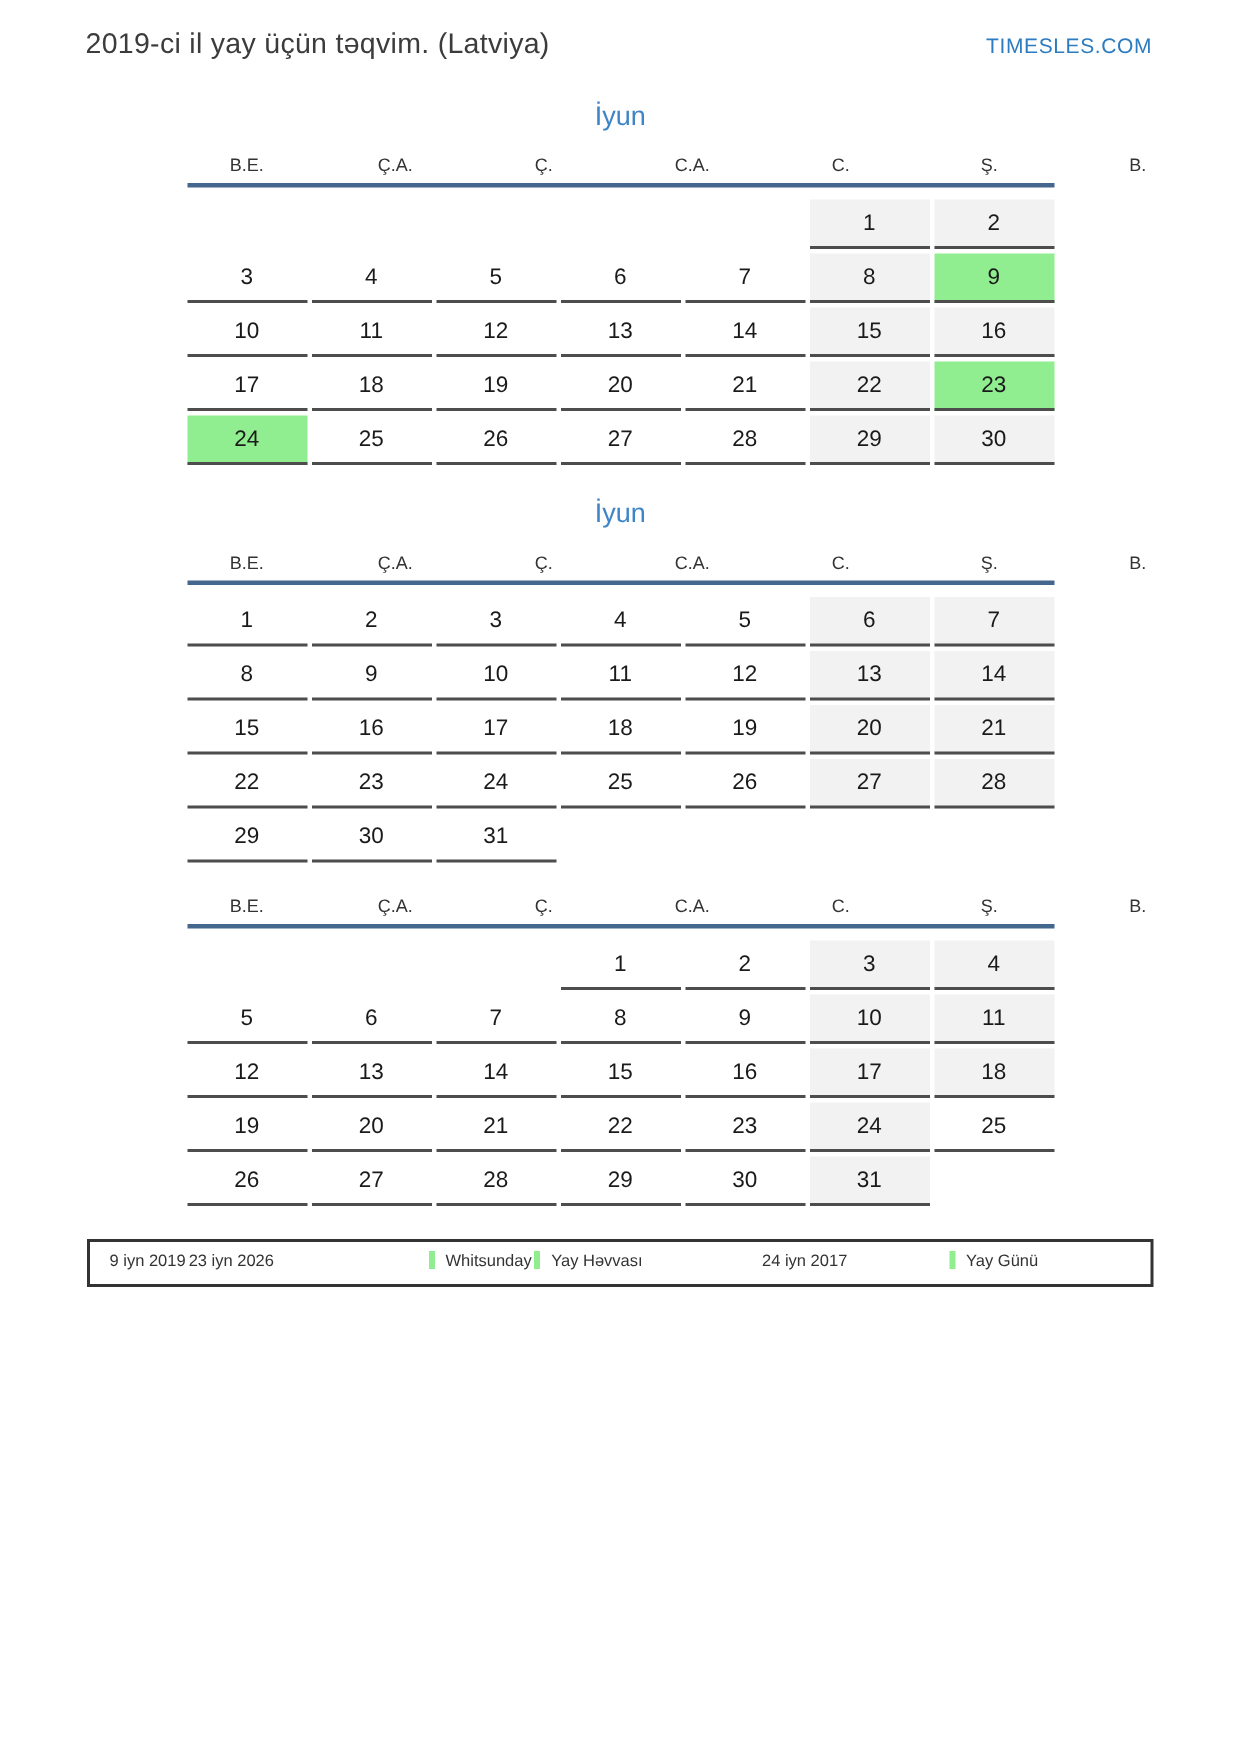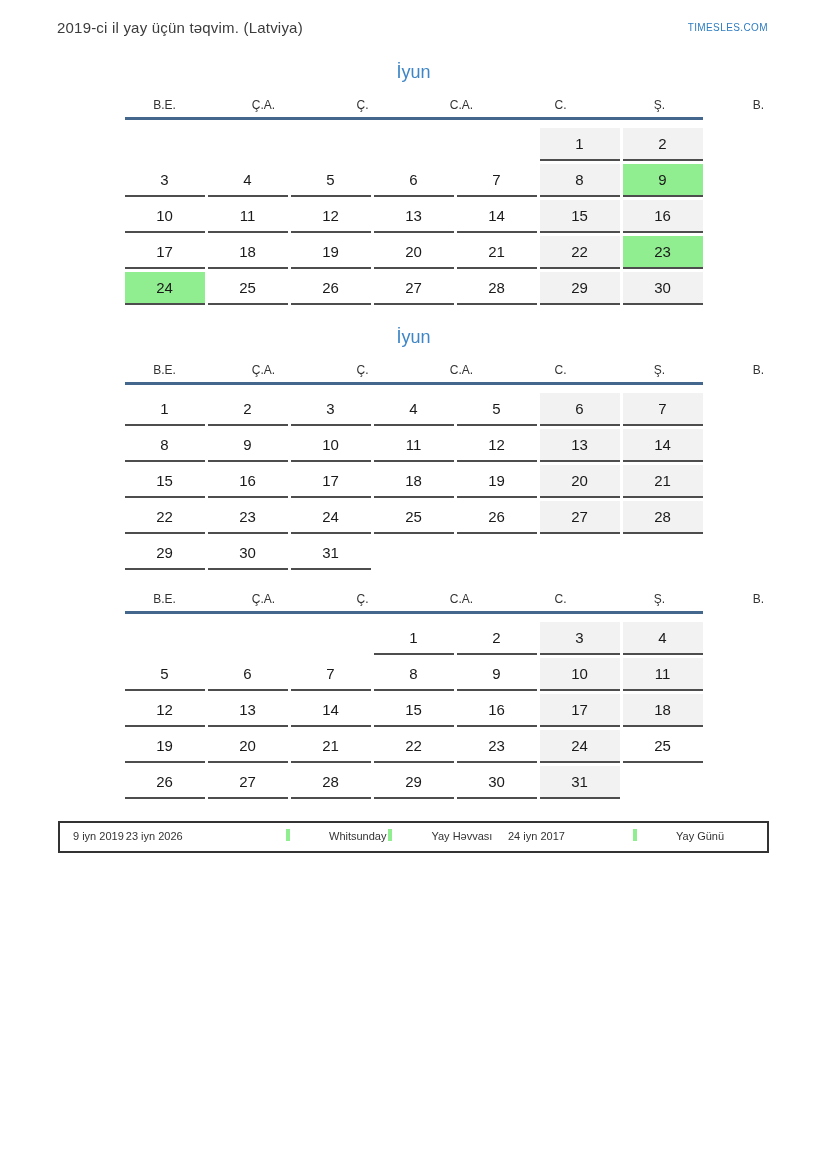--- a/index.html
+++ b/index.html
@@ -9,24 +9,24 @@
     font-family: "Liberation Sans", sans-serif;
     position: relative;
     overflow: hidden;
     color: #1a1a1a;
   }
   .header {
     display: flex; justify-content: space-between; align-items: flex-start;
     padding: 19px 59px 0 57px;
   }
   .page-title {
-    font-size: 15px; font-weight: normal; color: #3c3c3c; letter-spacing: 0.2px;
+    font-size: 19px; font-weight: normal; color: #3c3c3c; letter-spacing: 0.2px;
   }
   .brand {
-    font-size: 10px; color: var(--brand-blue, #2d7cc1); text-decoration: none;
+    font-size: 14px; color: var(--brand-blue, #2d7cc1); text-decoration: none;
     letter-spacing: 0.4px; padding-top: 3px; cursor: pointer;
   }
   .calendar { width: 578px; margin: 26px auto 0 auto; }
   .month { margin-bottom: 22px; }
   .month-title {
     text-align: center; font-size: 18px; color: var(--accent-blue, #3d85c6);
     margin-bottom: 15px;
     margin-top: 12px;
   }
   .dow-row { display: flex; gap: 19px; margin-bottom: 5px; }
@@ -49,21 +49,21 @@
     width: 711px; margin: 14px auto 0 auto;
     border: 2px solid #333;
     display: flex; align-items: flex-start;
     padding: 6px 0 8px 13px;
     font-size: 11px; color: #333;
   }
   .lg-col { display: flex; flex-direction: row; gap: 2px; }
   .lg-dates1 { width: 213px; }
   .lg-labels1 { width: 222px; }
   .lg-dates2 { width: 125px; }
-  .lg-item { display: flex; align-items: flex-start; gap: 32px; }
+  .lg-item { display: flex; align-items: flex-start; }
   .swatch {
     display: inline-block; width: 4px; height: 12px;
     background: var(--holiday-green, #90ee90); margin-right: 7px;
   }
   .lg-line { line-height: 14px; }
 </style>
 </head>
 <body>
 
 <div class="header">

